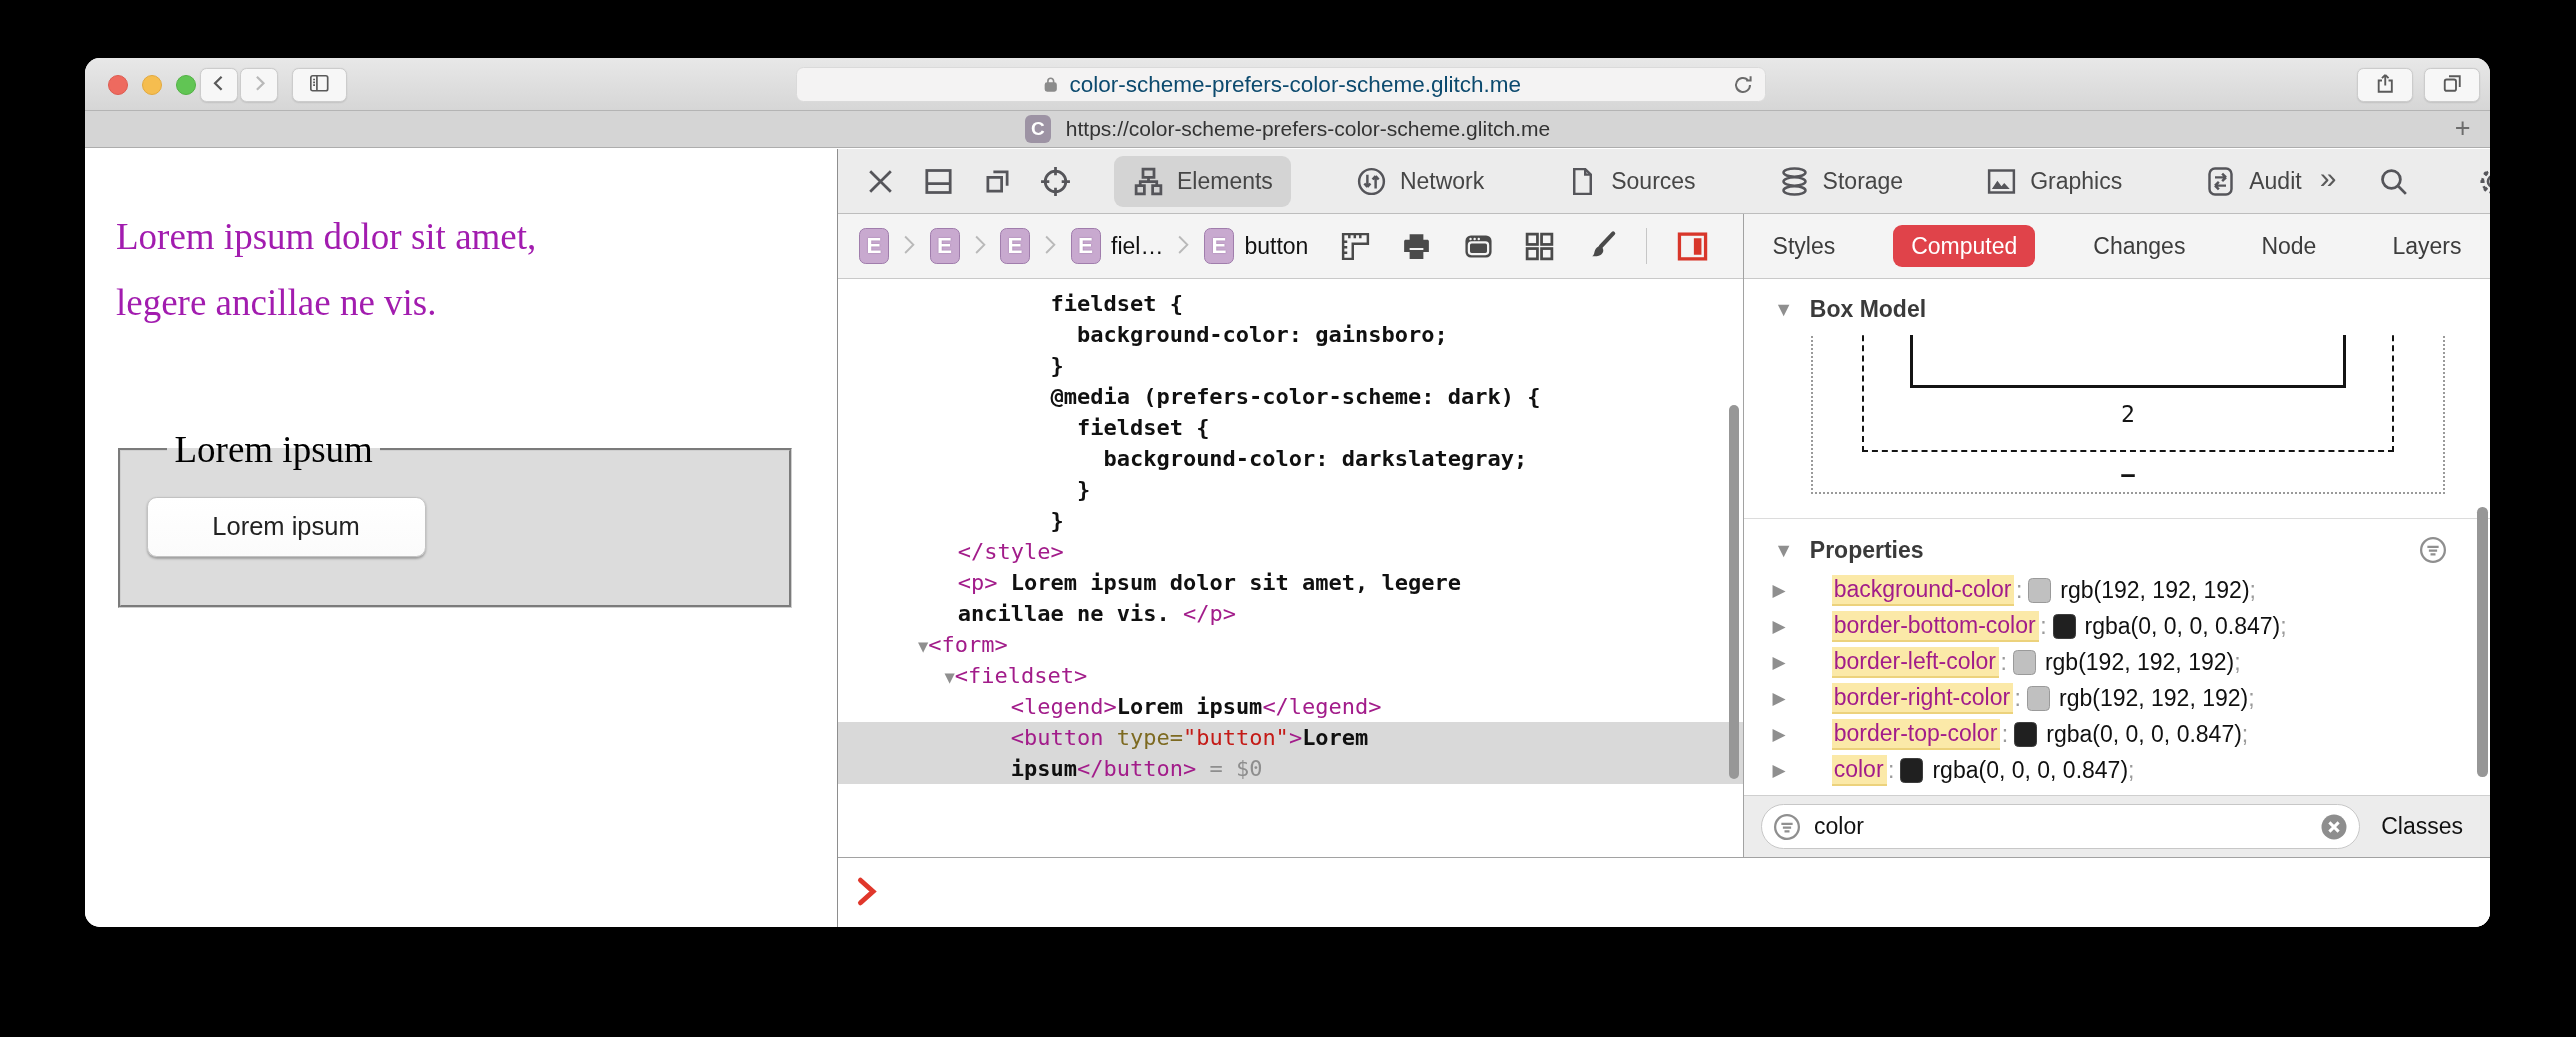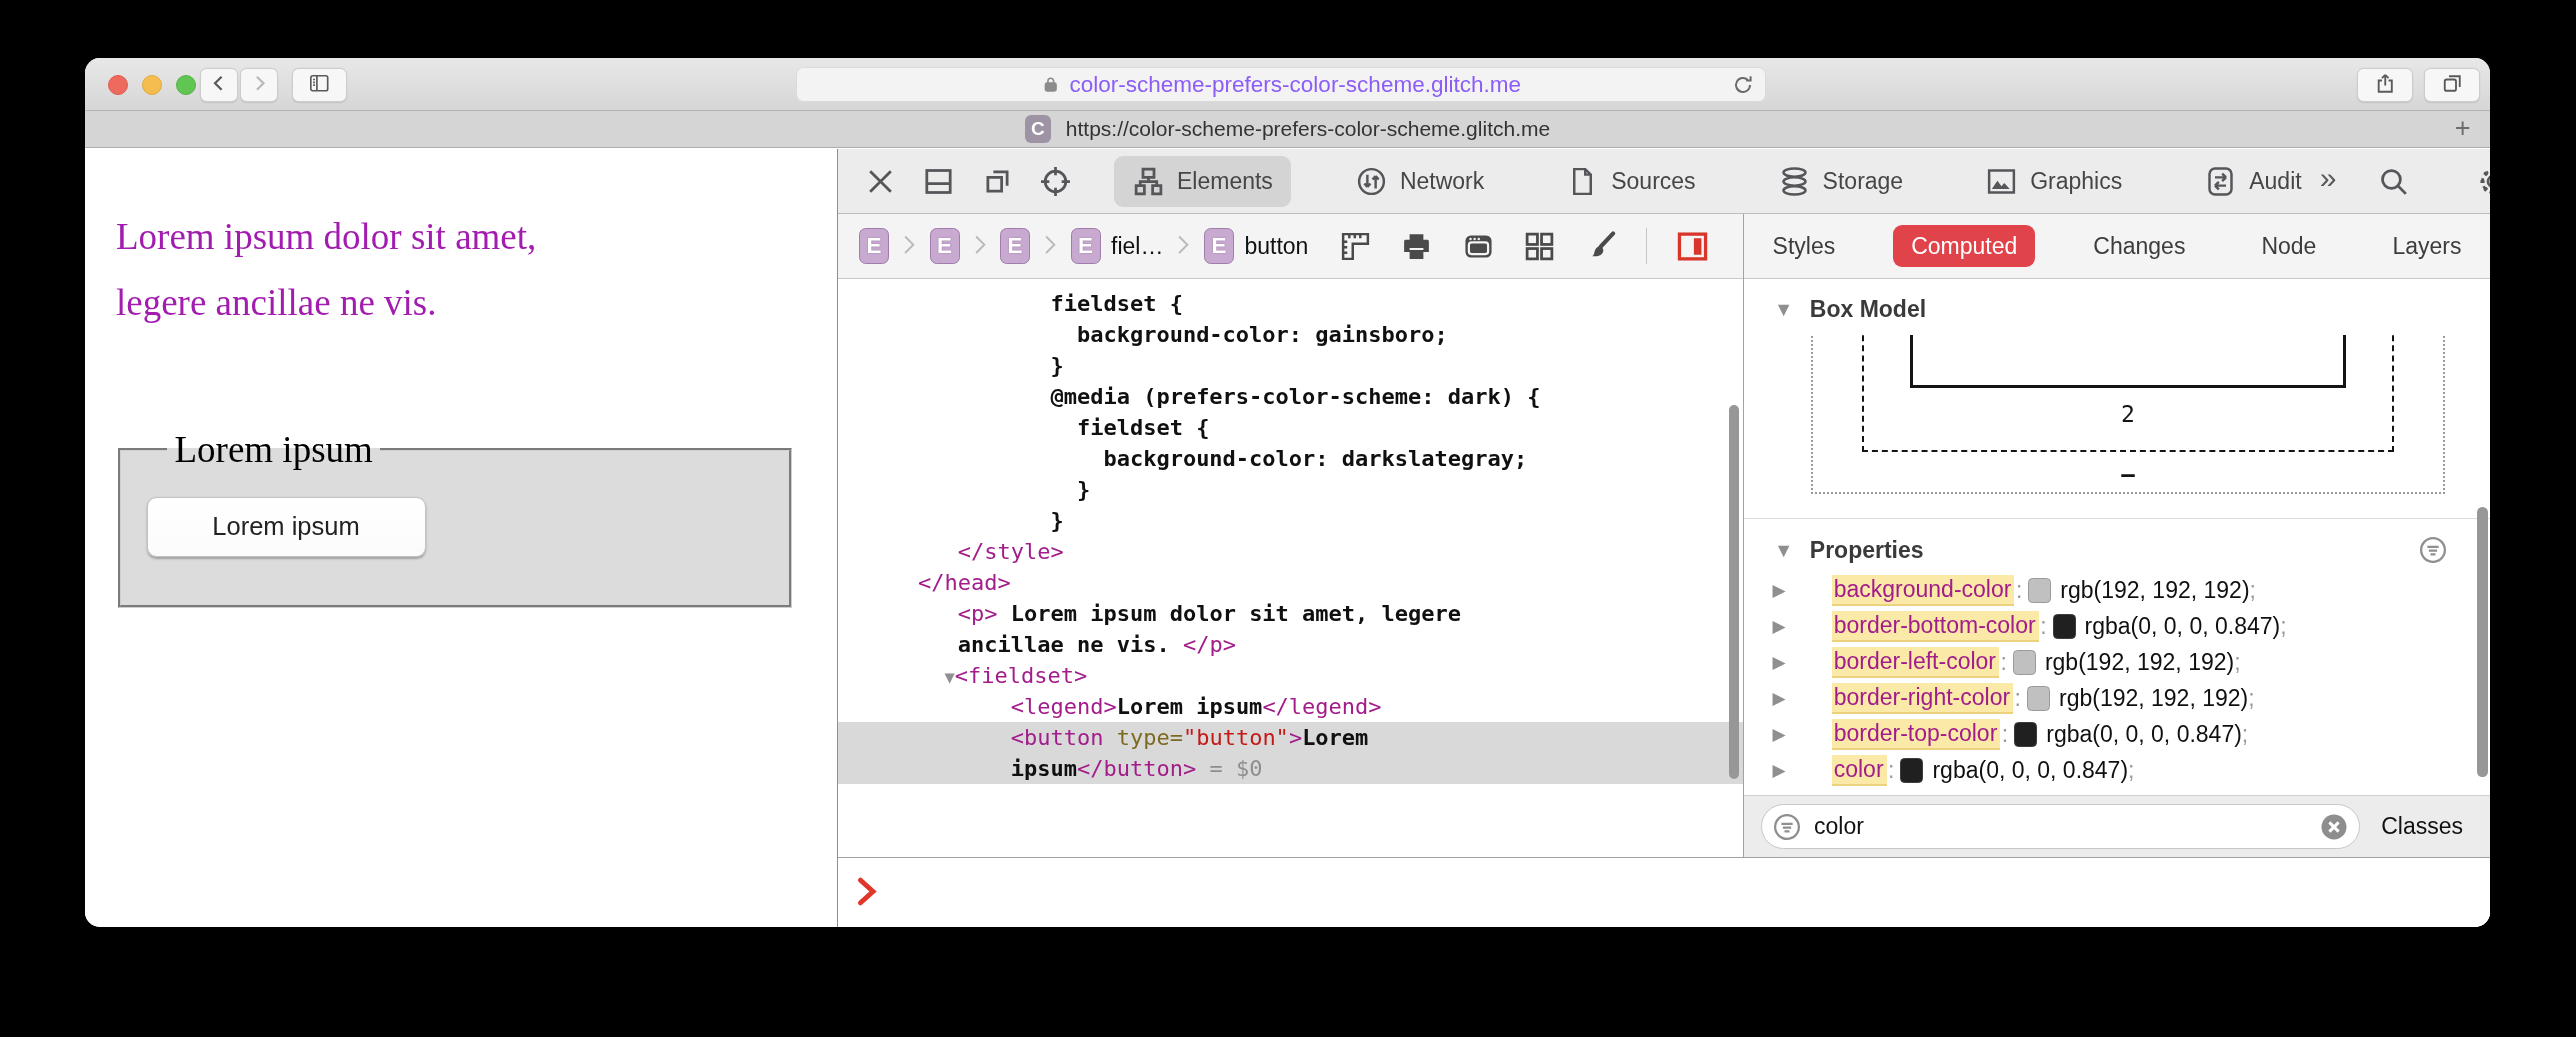--- a/index.html
+++ b/index.html
@@ -19,21 +19,21 @@
   .l-green{background:#61c554;border:0.7px solid #52b244;}
   .tbtn { position:absolute; top:9.7px; height:34px; background:#f7f7f7; border:0.7px solid #cccccc;
           border-radius:6.7px; display:flex; align-items:center; justify-content:center; color:#5a5a5a;
           box-shadow:0 0.7px 1.5px rgba(0,0,0,.10); }
   .tbtn svg{width:22.5px;height:22.5px;}
   .b-back{left:115px;width:38px;} .b-fwd{left:155px;width:38px;color:#b9b9b9;}
   .b-side{left:207px;width:55px;}
   .b-share{left:2272px;width:56px;} .b-tabs{left:2339px;width:56px;}
   .urlfield { position:absolute; left:711px; top:9px; width:970px; height:35px; background:#f4f3f3;
               border:0.7px solid #dadada; border-radius:7.5px; display:flex; align-items:center;
-              justify-content:center; gap:9px; color:#8b5cf6; font-size:22.5px; }
+              justify-content:center; gap:9px; color:#0c4a6e; font-size:22.5px; }
   .urlfield .lock{ width:19.5px;height:19.5px;color:#8b8b8b; }
   .urlfield .lock svg{width:19.5px;height:19.5px;}
   .reload { position:absolute; right:9px; top:5.2px; width:25.5px; height:25.5px; color:#6b6b6b; }
   .reload svg{width:24px;height:24px;}
 
   
   .tabbar { position:relative; height:37px; background:#d5d5d5; border-bottom:0.7px solid #adadad;
             display:flex; align-items:center; justify-content:center; gap:15px; }
   .favicon { width:26px; height:28px; border-radius:6px; background:#9d93a4; color:#fff;
              font-weight:bold; font-size:19px; display:flex; align-items:center; justify-content:center; }
@@ -377,23 +377,23 @@
             <div id="code-lines">
                 <div class="cl"><span class="seg-plain">              fieldset {</span></div>
                 <div class="cl"><span class="seg-plain">                background-color: gainsboro;</span></div>
                 <div class="cl"><span class="seg-plain">              }</span></div>
                 <div class="cl"><span class="seg-plain">              @media (prefers-color-scheme: dark) {</span></div>
                 <div class="cl"><span class="seg-plain">                fieldset {</span></div>
                 <div class="cl"><span class="seg-plain">                  background-color: darkslategray;</span></div>
                 <div class="cl"><span class="seg-plain">                }</span></div>
                 <div class="cl"><span class="seg-plain">              }</span></div>
                 <div class="cl"><span class="seg-plain">       </span><span class="seg-tag">&lt;/style&gt;</span></div>
-                <div class="cl"><span class="seg-plain">    </span><span class="seg-tag">&lt;/head&gt;</span></div>
                 <div class="cl"><span class="seg-plain">       </span><span class="seg-tag">&lt;p&gt;</span><span class="seg-plain"> Lorem ipsum dolor sit amet, legere</span></div>
                 <div class="cl"><span class="seg-plain">       ancillae ne vis. </span><span class="seg-tag">&lt;/p&gt;</span></div>
+                <div class="cl"><span class="seg-plain">    </span><span class="seg-tri">▼</span><span class="seg-tag">&lt;form&gt;</span></div>
                 <div class="cl"><span class="seg-plain">      </span><span class="seg-tri">▼</span><span class="seg-tag">&lt;fieldset&gt;</span></div>
                 <div class="cl"><span class="seg-plain">           </span><span class="seg-tag">&lt;legend&gt;</span><span class="seg-plain">Lorem ipsum</span><span class="seg-tag">&lt;/legend&gt;</span></div>
                 <div class="cl sel"><span class="seg-plain">           </span><span class="seg-tag">&lt;button</span><span class="seg-attr"> type=</span><span class="seg-val">"button"</span><span class="seg-tag">&gt;</span><span class="seg-plain">Lorem</span></div>
                 <div class="cl sel"><span class="seg-plain">           ipsum</span><span class="seg-tag">&lt;/button&gt;</span><span class="seg-plain"> </span><span class="seg-meta">= $0</span></div>
               </div>
             <div class="vthumb codethumb"></div>
           </div>
         </div>
 
         <div class="sidecol">

